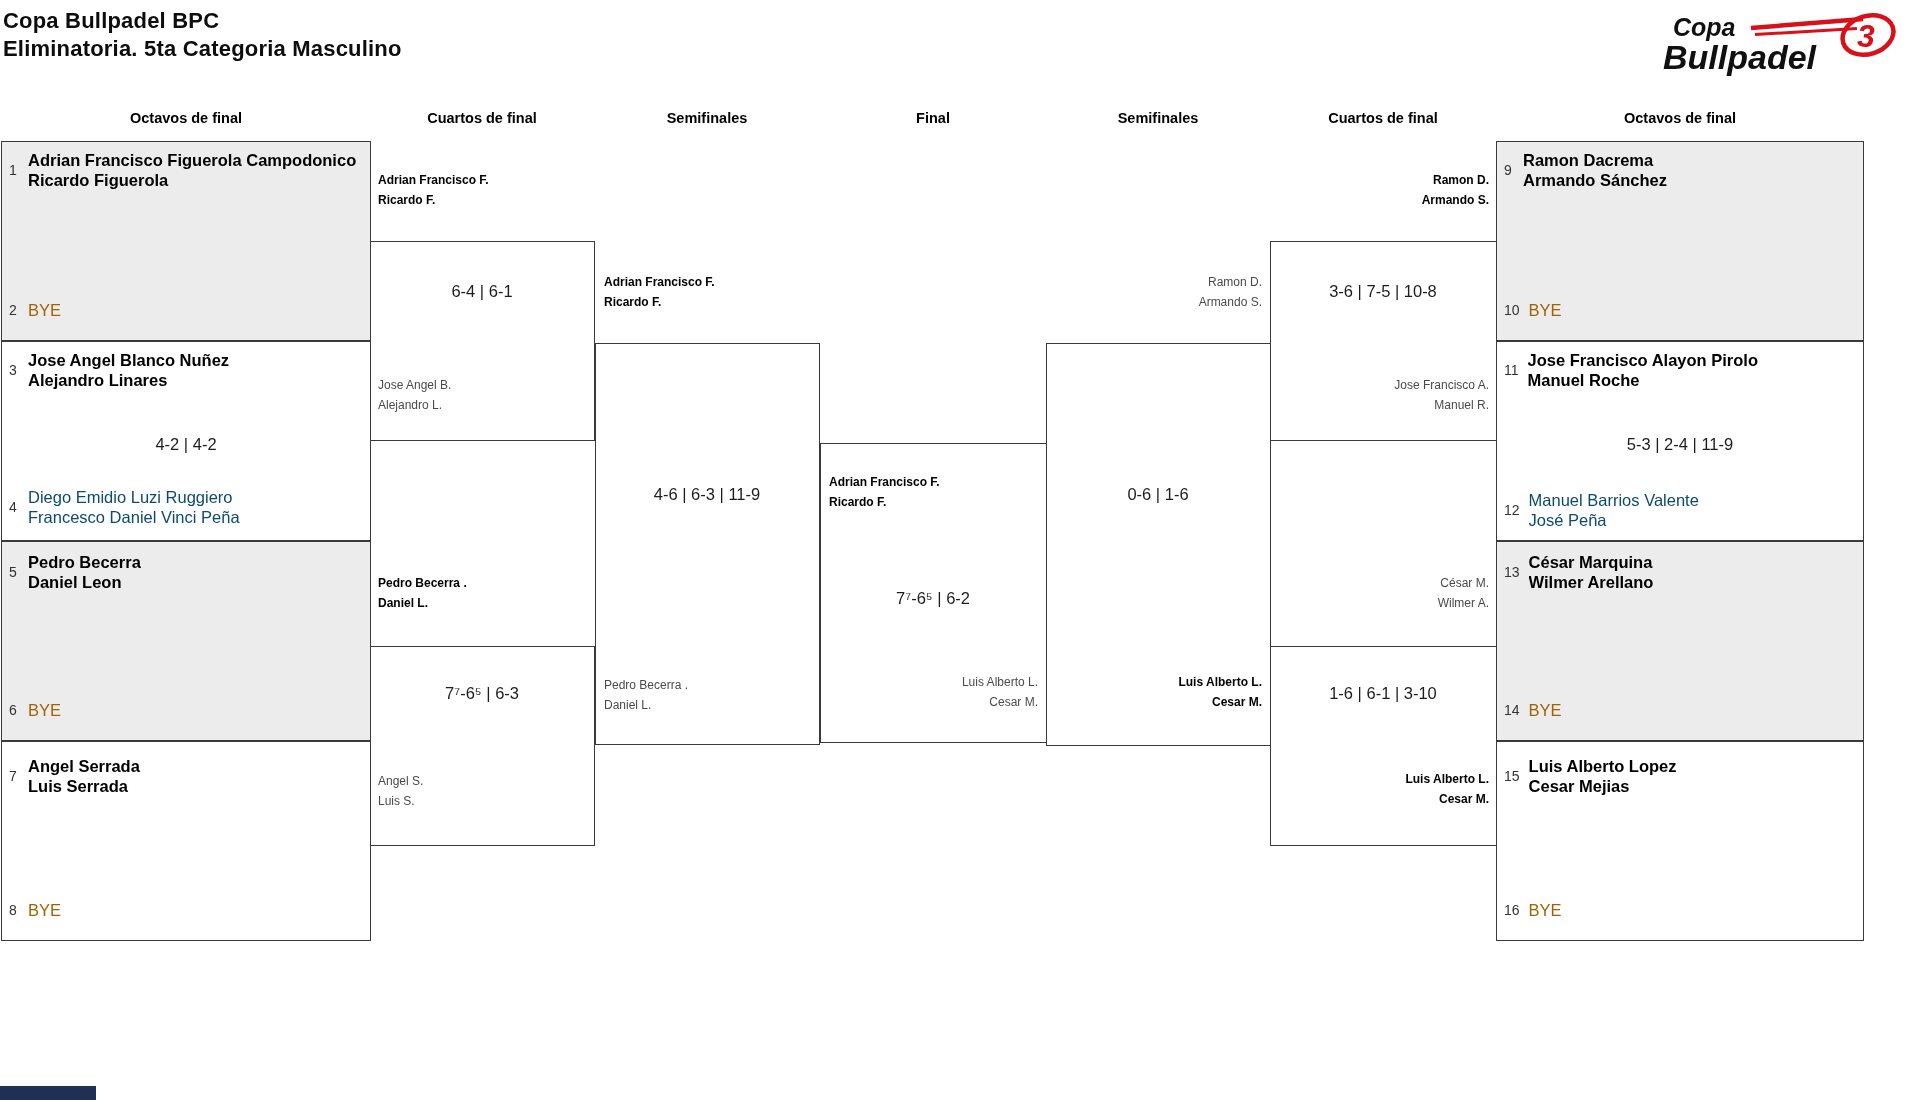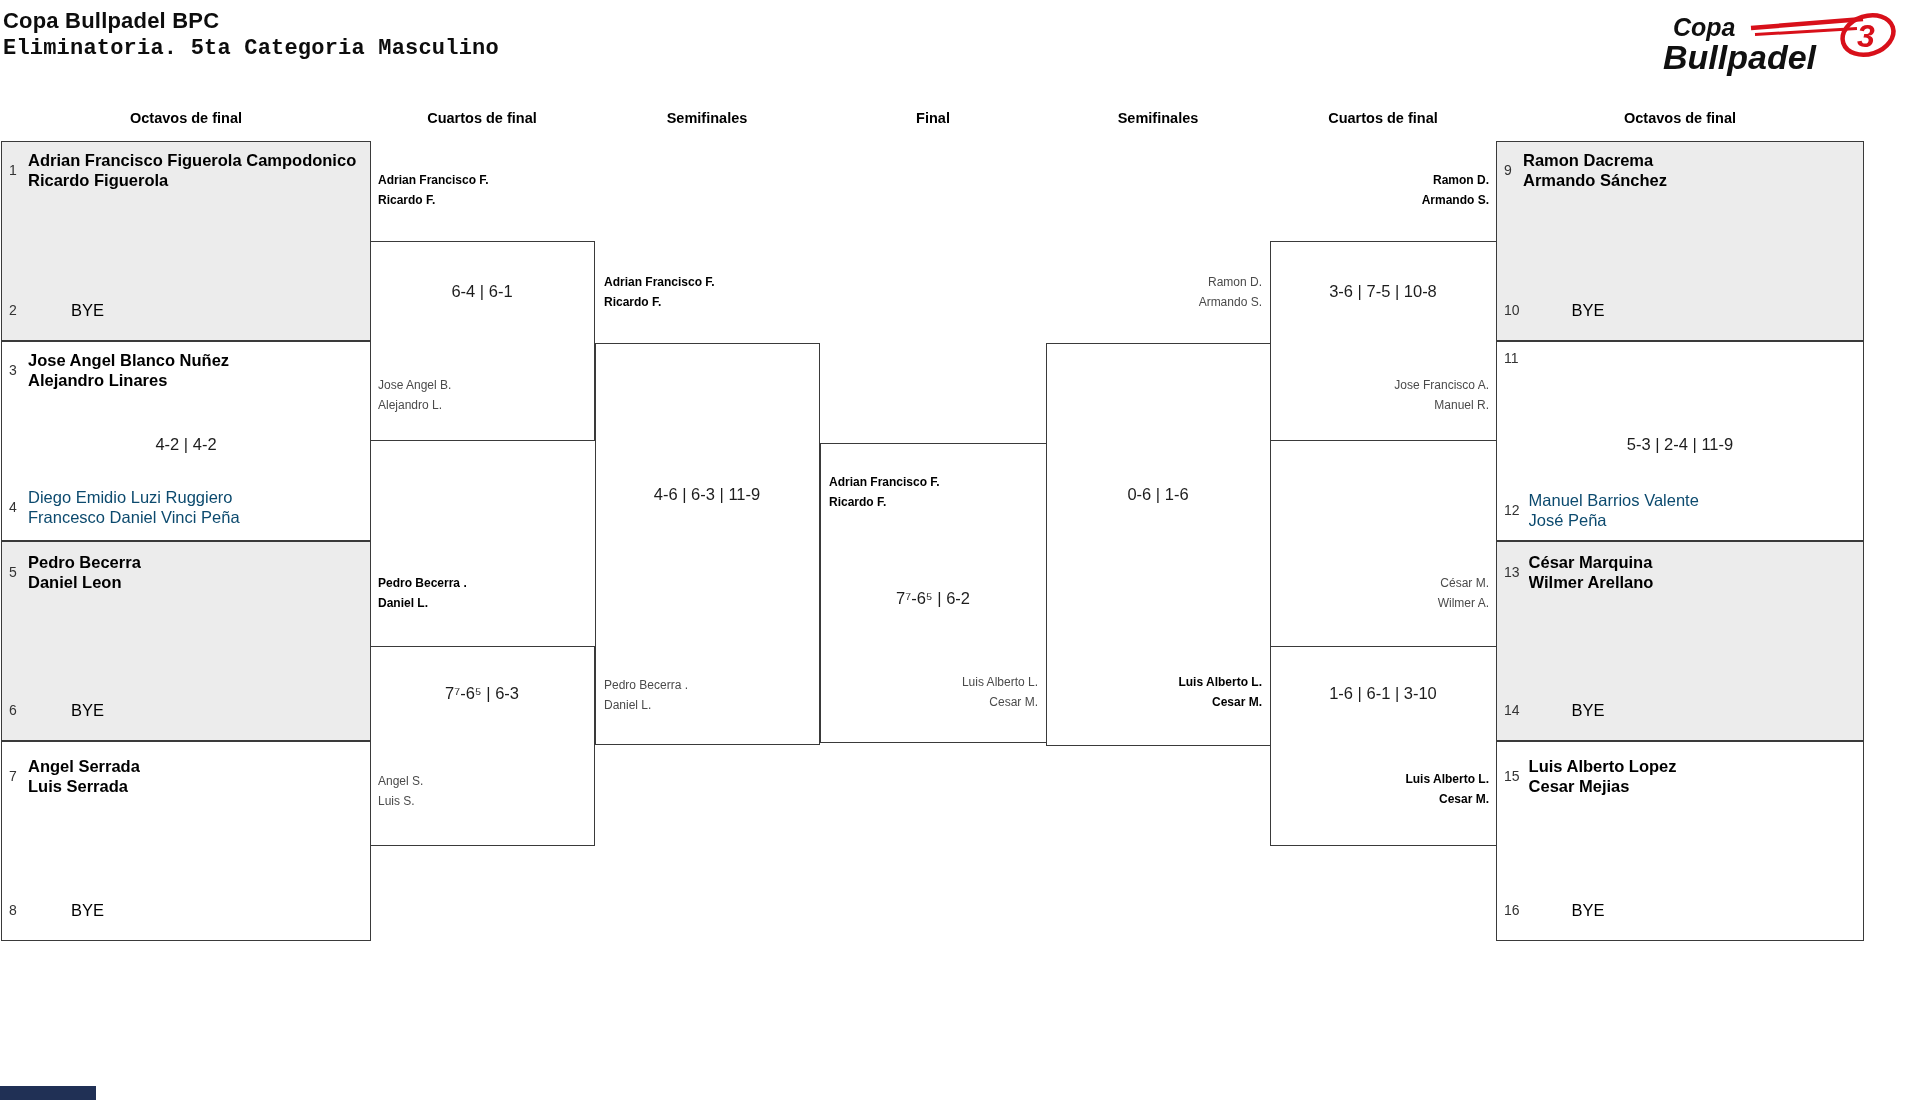--- a/index.html
+++ b/index.html
@@ -1,33 +1,33 @@
 <!DOCTYPE html>
 <html><head>
 <meta charset="utf-8">
 <style>
   html,body{margin:0;padding:0;background:#fff;}
   body{font-family:"Liberation Sans","DejaVu Sans",sans-serif;color:#111;}
   #canvas{position:relative;width:1920px;height:1100px;background:#fff;overflow:hidden;}
 
   .title{position:absolute;left:3px;font-size:22px;font-weight:700;color:#0d0d0d;letter-spacing:.2px;}
   .title.l1{top:8px;}
-  .title.l2{top:36px;font-family:Liberation Mono, monospace;}
+  .title.l2{top:36px;}
 
   .round-header{position:absolute;top:110px;width:250px;text-align:center;font-size:14.5px;font-weight:700;color:#000;}
 
   .box{position:absolute;border:1px solid #3a3a3a;background:#fff;box-sizing:border-box;}
   .box.shaded{background:#ececec;}
 
   .seed-row{position:absolute;display:flex;align-items:center;gap:9px;overflow:hidden;white-space:pre-line;}
   .seed-num{font-size:14px;color:#333;min-width:10px;font-weight:400;flex:0 0 auto;}
   .names{font-size:16.5px;line-height:20px;white-space:pre-line;overflow:hidden;}
   .winner .names{font-weight:700;color:#000;}
   .loser .names{font-weight:400;color:#0c4a6e;}
-  .bye .names{font-weight:400;color:#000000;margin-left:43px;}
+  .bye .names{font-weight:400;color:#a16207;}
 
   .mlabel{position:absolute;font-size:12px;line-height:20px;white-space:pre-line;}
   .mlabel.winner{font-weight:700;color:#000;}
   .mlabel.loser{font-weight:400;color:#4a4a4a;}
   .mlabel.right{text-align:right;}
 
   .score{position:absolute;width:300px;text-align:center;font-size:16.5px;color:#1d1d1d;white-space:nowrap;}
 
   .footer-bar{position:absolute;left:0;top:1086px;width:96px;height:14px;background:#203055;}
 
@@ -118,20 +118,22 @@
     <span class="seed-num">9</span>
     <div class="names">Ramon Dacrema
 Armando Sánchez</div>
   </div>
   <div class="seed-row bye" style="left:1504px;top:300px;width:352px">
     <span class="seed-num">10</span>
     <div class="names">BYE</div>
   </div>
   <div class="seed-row winner" style="left:1504px;top:350px;width:352px">
     <span class="seed-num">11</span>
+    <div class="names">Jose Francisco Alayon Pirolo
+Manuel Roche</div>
   </div>
   <div class="seed-row loser" style="left:1504px;top:490px;width:352px">
     <span class="seed-num">12</span>
     <div class="names">Manuel Barrios Valente
 José Peña</div>
   </div>
   <div class="seed-row winner" style="left:1504px;top:552px;width:352px">
     <span class="seed-num">13</span>
     <div class="names">César Marquina
 Wilmer Arellano</div>

